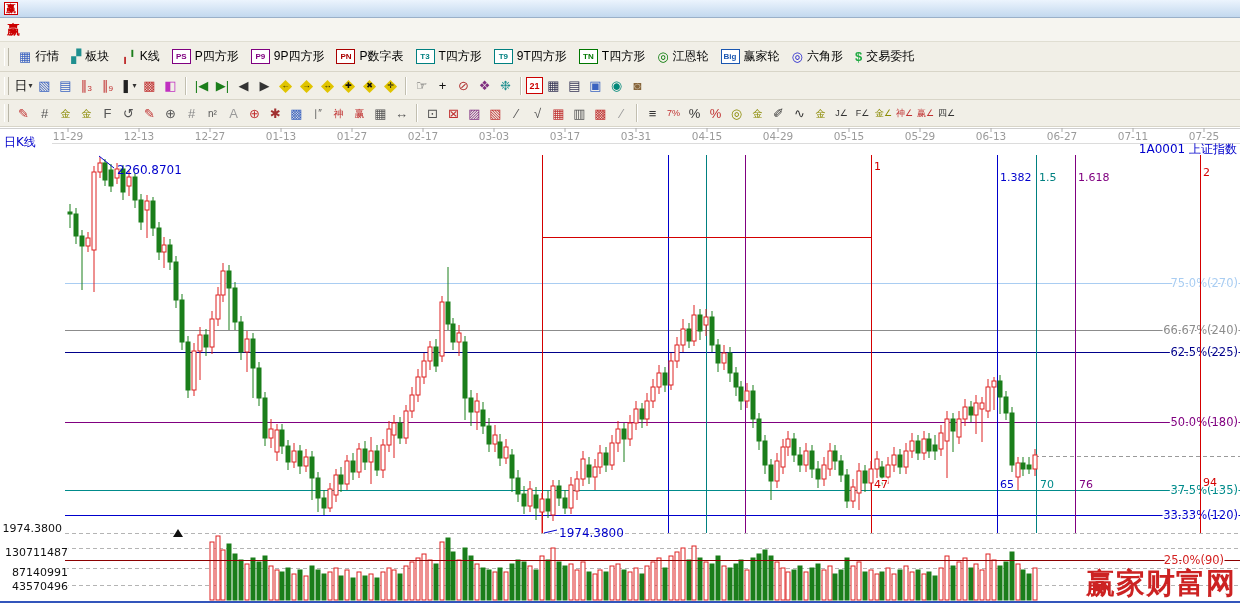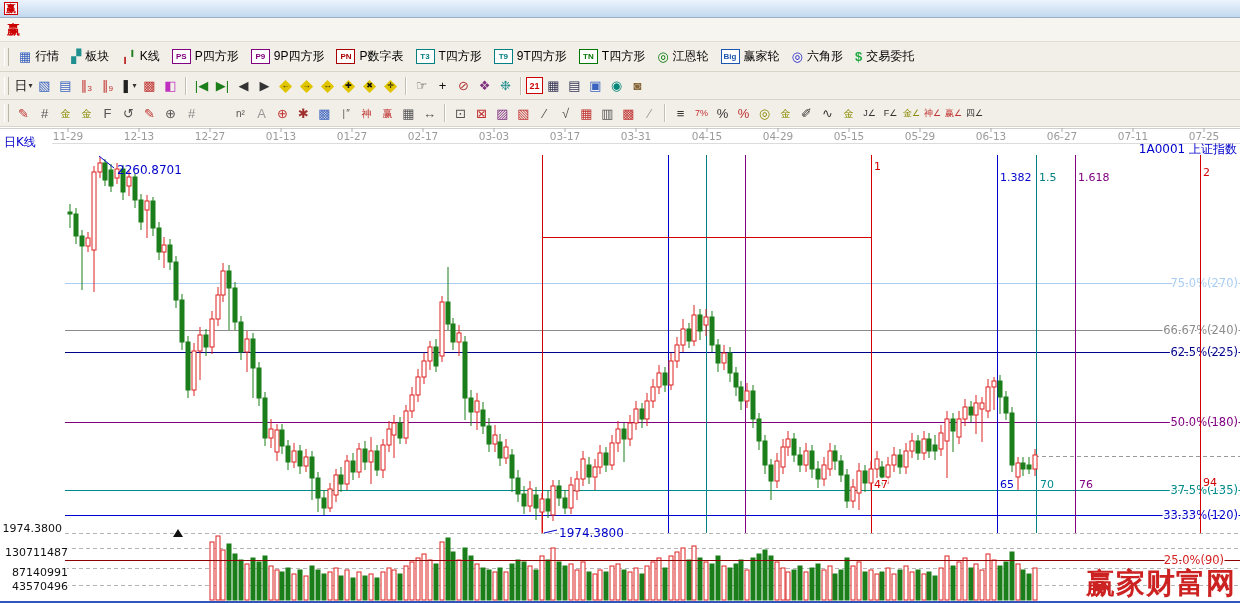--- a/index.html
+++ b/index.html
@@ -157,21 +157,21 @@
       <span class="grip"></span>
       <span class="tbtn" style="color: rgb(192, 48, 48);">✎</span>
       <span class="tbtn" style="color: rgb(85, 85, 85);">#</span>
       <span class="tbtn" style="color: rgb(138, 138, 0); font-size: 10px;">金</span>
       <span class="tbtn" style="color: rgb(138, 138, 0); font-size: 10px;">金</span>
       <span class="tbtn" style="color: rgb(85, 85, 85);">F</span>
       <span class="tbtn" style="color: rgb(85, 85, 85);">↺</span>
       <span class="tbtn" style="color: rgb(192, 48, 48);">✎</span>
       <span class="tbtn" style="color: rgb(85, 85, 85);">⊕</span>
       <span class="tbtn" style="color: rgb(136, 136, 136);">#</span>
-      <span class="tbtn" style="color: rgb(85, 85, 85); font-size: 10px; margin-left: 28px;">n²</span>
+      <span class="tbtn" style="color: rgb(85, 85, 85); font-size: 10px;">n²</span>
       <span class="tbtn" style="color: rgb(153, 153, 153);">A</span>
       <span class="tbtn" style="color: rgb(192, 48, 48);">⊕</span>
       <span class="tbtn" style="color: rgb(160, 48, 48);">✱</span>
       <span class="tbtn" style="color: rgb(58, 98, 192);">▩</span>
       <span class="tbtn" style="color: rgb(85, 85, 85); font-size: 10px;">∣″</span>
       <span class="tbtn" style="color: rgb(192, 48, 48); font-size: 10px;">神</span>
       <span class="tbtn" style="color: rgb(192, 48, 48); font-size: 10px;">赢</span>
       <span class="tbtn" style="color: rgb(85, 85, 85);">▦</span>
       <span class="tbtn" style="color: rgb(85, 85, 85);">↔</span>
       <span class="sep"></span>

